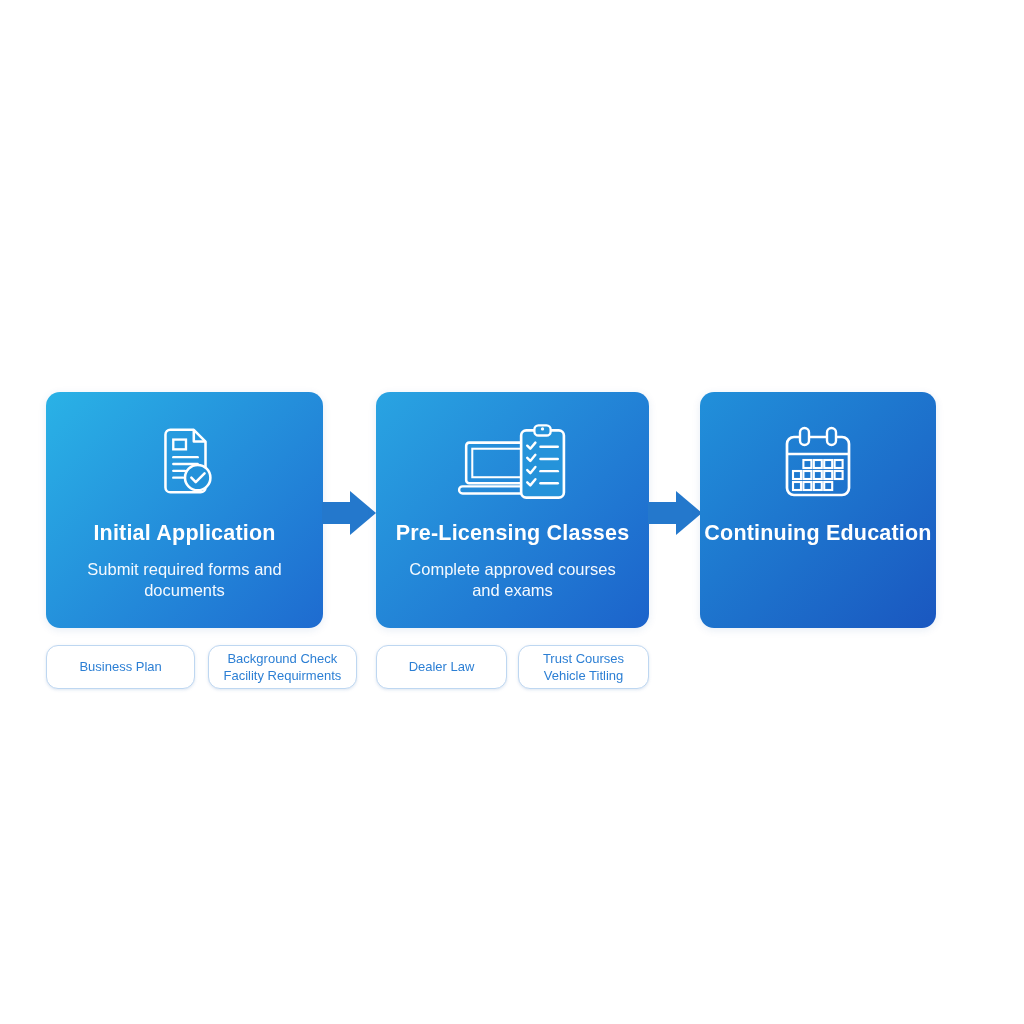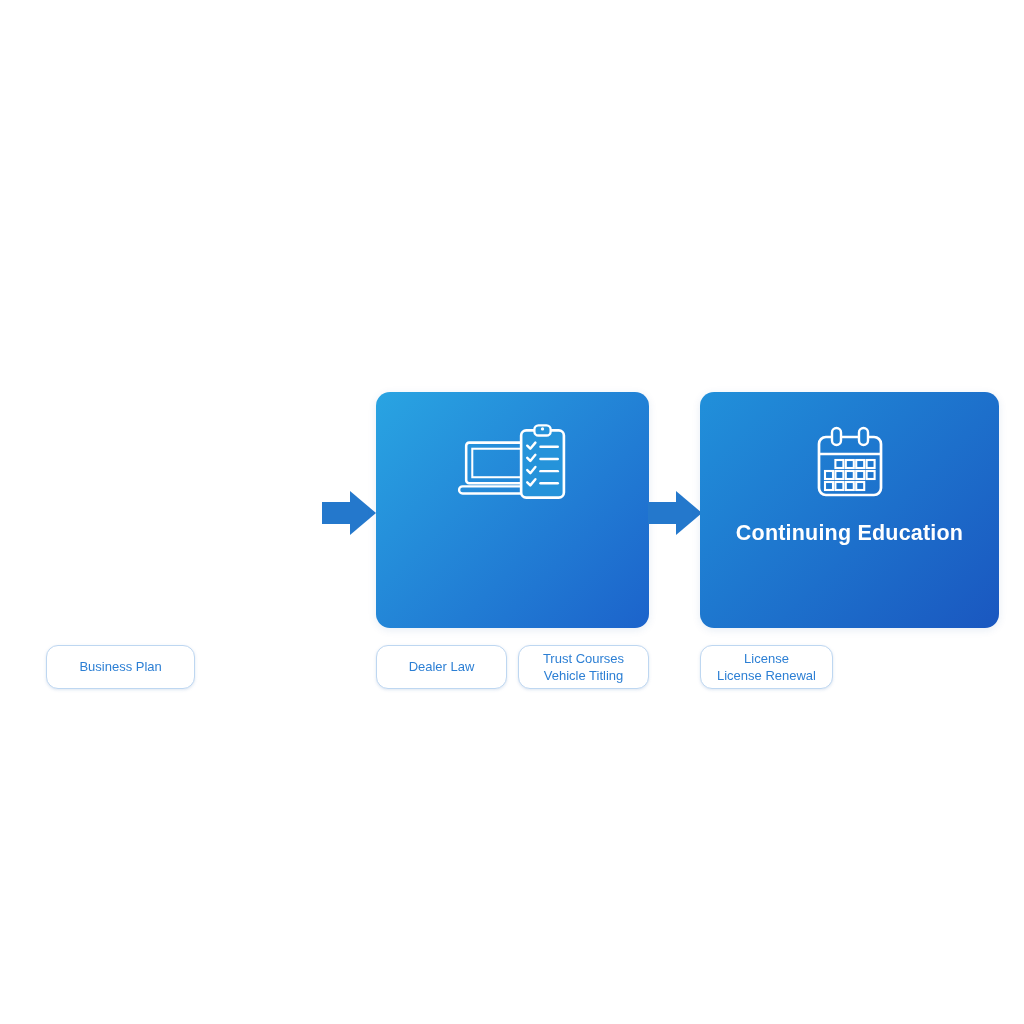--- a/index.html
+++ b/index.html
@@ -15,21 +15,21 @@
   
   .card {
     position: absolute;
     top: 392px;
     height: 236px;
     border-radius: 14px;
     box-shadow: 0 2px 8px rgba(20, 80, 160, 0.10);
   }
   .card-1 { left: 46px;  width: 277px; background: linear-gradient(135deg, #2ab2e6 0%, #1e6bd0 100%); }
   .card-2 { left: 376px; width: 273px; background: linear-gradient(135deg, #29a4e2 0%, #1c63cb 100%); }
-  .card-3 { left: 700px; width: 299px; background: linear-gradient(135deg, #2190da 0%, #1a57c0 100%); }
+  .card-3 { left: 700px; width: 236px; background: linear-gradient(135deg, #2190da 0%, #1a57c0 100%); }
 
   .card-icon {
     position: absolute;
     top: 28px;
     left: 0;
     width: 100%;
     height: 88px;
     display: flex;
     align-items: center;
     justify-content: center;
@@ -109,20 +109,37 @@
     white-space: pre-line;
   }
 
   svg { display: block; }
 </style>
 </head>
 <body>
 
 <div class="canvas">
 
+  <div class="card card-1">
+    <div class="card-icon">
+      <svg width="80" height="84" viewBox="0 0 80 86" fill="none">
+        <path d="M49 8 H25 a5 5 0 0 0 -5 5 v54 a5 5 0 0 0 5 5 h31 a5 5 0 0 0 5 -5 V20 Z" stroke="#ffffff" stroke-width="2.6" stroke-linejoin="round"></path>
+        <path d="M49 8 v12 h12" stroke="#ffffff" stroke-width="2.6" stroke-linejoin="round"></path>
+        <rect x="28" y="18" width="13" height="10" stroke="#ffffff" stroke-width="2.4"></rect>
+        <line x1="28" y1="36" x2="53" y2="36" stroke="#ffffff" stroke-width="2.4" stroke-linecap="round"></line>
+        <line x1="28" y1="43" x2="53" y2="43" stroke="#ffffff" stroke-width="2.4" stroke-linecap="round"></line>
+        <line x1="28" y1="50" x2="40" y2="50" stroke="#ffffff" stroke-width="2.4" stroke-linecap="round"></line>
+        <line x1="28" y1="57" x2="38" y2="57" stroke="#ffffff" stroke-width="2.4" stroke-linecap="round"></line>
+        <circle cx="53" cy="57" r="13" fill="#2392da" stroke="#ffffff" stroke-width="2.6"></circle>
+        <path d="M46.5 57 L51 61.5 L60 52.5" stroke="#ffffff" stroke-width="2.6" stroke-linecap="round" stroke-linejoin="round"></path>
+      </svg>
+    </div>
+    <div class="card-title">Initial Application</div>
+    <div class="card-sub">Submit required forms and documents</div>
+  </div>
 
   <div class="arrow arrow-1">
     <div class="shaft"></div>
     <div class="head"></div>
   </div>
 
   <div class="card card-2">
     <div class="card-icon">
       <svg width="114" height="84" viewBox="0 0 112 82" fill="none">
         <rect x="10" y="20" width="60" height="40" rx="3" stroke="#ffffff" stroke-width="2.5"></rect>
@@ -134,20 +151,22 @@
         <path d="M70 23 L73 26 L78 20" stroke="#ffffff" stroke-width="2.4" stroke-linecap="round" stroke-linejoin="round"></path>
         <line x1="83" y1="24" x2="100" y2="24" stroke="#ffffff" stroke-width="2.4" stroke-linecap="round"></line>
         <path d="M70 35 L73 38 L78 32" stroke="#ffffff" stroke-width="2.4" stroke-linecap="round" stroke-linejoin="round"></path>
         <line x1="83" y1="36" x2="100" y2="36" stroke="#ffffff" stroke-width="2.4" stroke-linecap="round"></line>
         <path d="M70 47 L73 50 L78 44" stroke="#ffffff" stroke-width="2.4" stroke-linecap="round" stroke-linejoin="round"></path>
         <line x1="83" y1="48" x2="100" y2="48" stroke="#ffffff" stroke-width="2.4" stroke-linecap="round"></line>
         <path d="M70 59 L73 62 L78 56" stroke="#ffffff" stroke-width="2.4" stroke-linecap="round" stroke-linejoin="round"></path>
         <line x1="83" y1="60" x2="100" y2="60" stroke="#ffffff" stroke-width="2.4" stroke-linecap="round"></line>
       </svg>
     </div>
+    <div class="card-title">Pre-Licensing Classes</div>
+    <div class="card-sub">Complete approved courses and exams</div>
   </div>
 
   <div class="arrow arrow-2">
     <div class="shaft"></div>
     <div class="head"></div>
   </div>
 
   <div class="card card-3">
     <div class="card-icon">
       <svg width="80" height="84" viewBox="0 0 80 82" fill="none">
@@ -171,26 +190,26 @@
         <rect x="25.4" y="59" width="8" height="8" stroke="#ffffff" stroke-width="2.1"></rect>
         <rect x="35.8" y="59" width="8" height="8" stroke="#ffffff" stroke-width="2.1"></rect>
         <rect x="46.2" y="59" width="8" height="8" stroke="#ffffff" stroke-width="2.1"></rect>
       </svg>
     </div>
     <div class="card-title">Continuing Education</div>
   </div>
 
   <div class="chip-row chip-row-1">
     <div class="chip">Business Plan</div>
+    <div class="chip">Background Check
+Facility Requirments</div>
   </div>
 
   <div class="chip-row chip-row-2">
     <div class="chip">Dealer Law</div>
     <div class="chip">Trust Courses
 Vehicle Titling</div>
   </div>
 
   <div class="chip-row chip-row-3">
-    <div class="chip">License
-License Renewal</div>
   </div>
 
 </div>
 
 </body></html>

